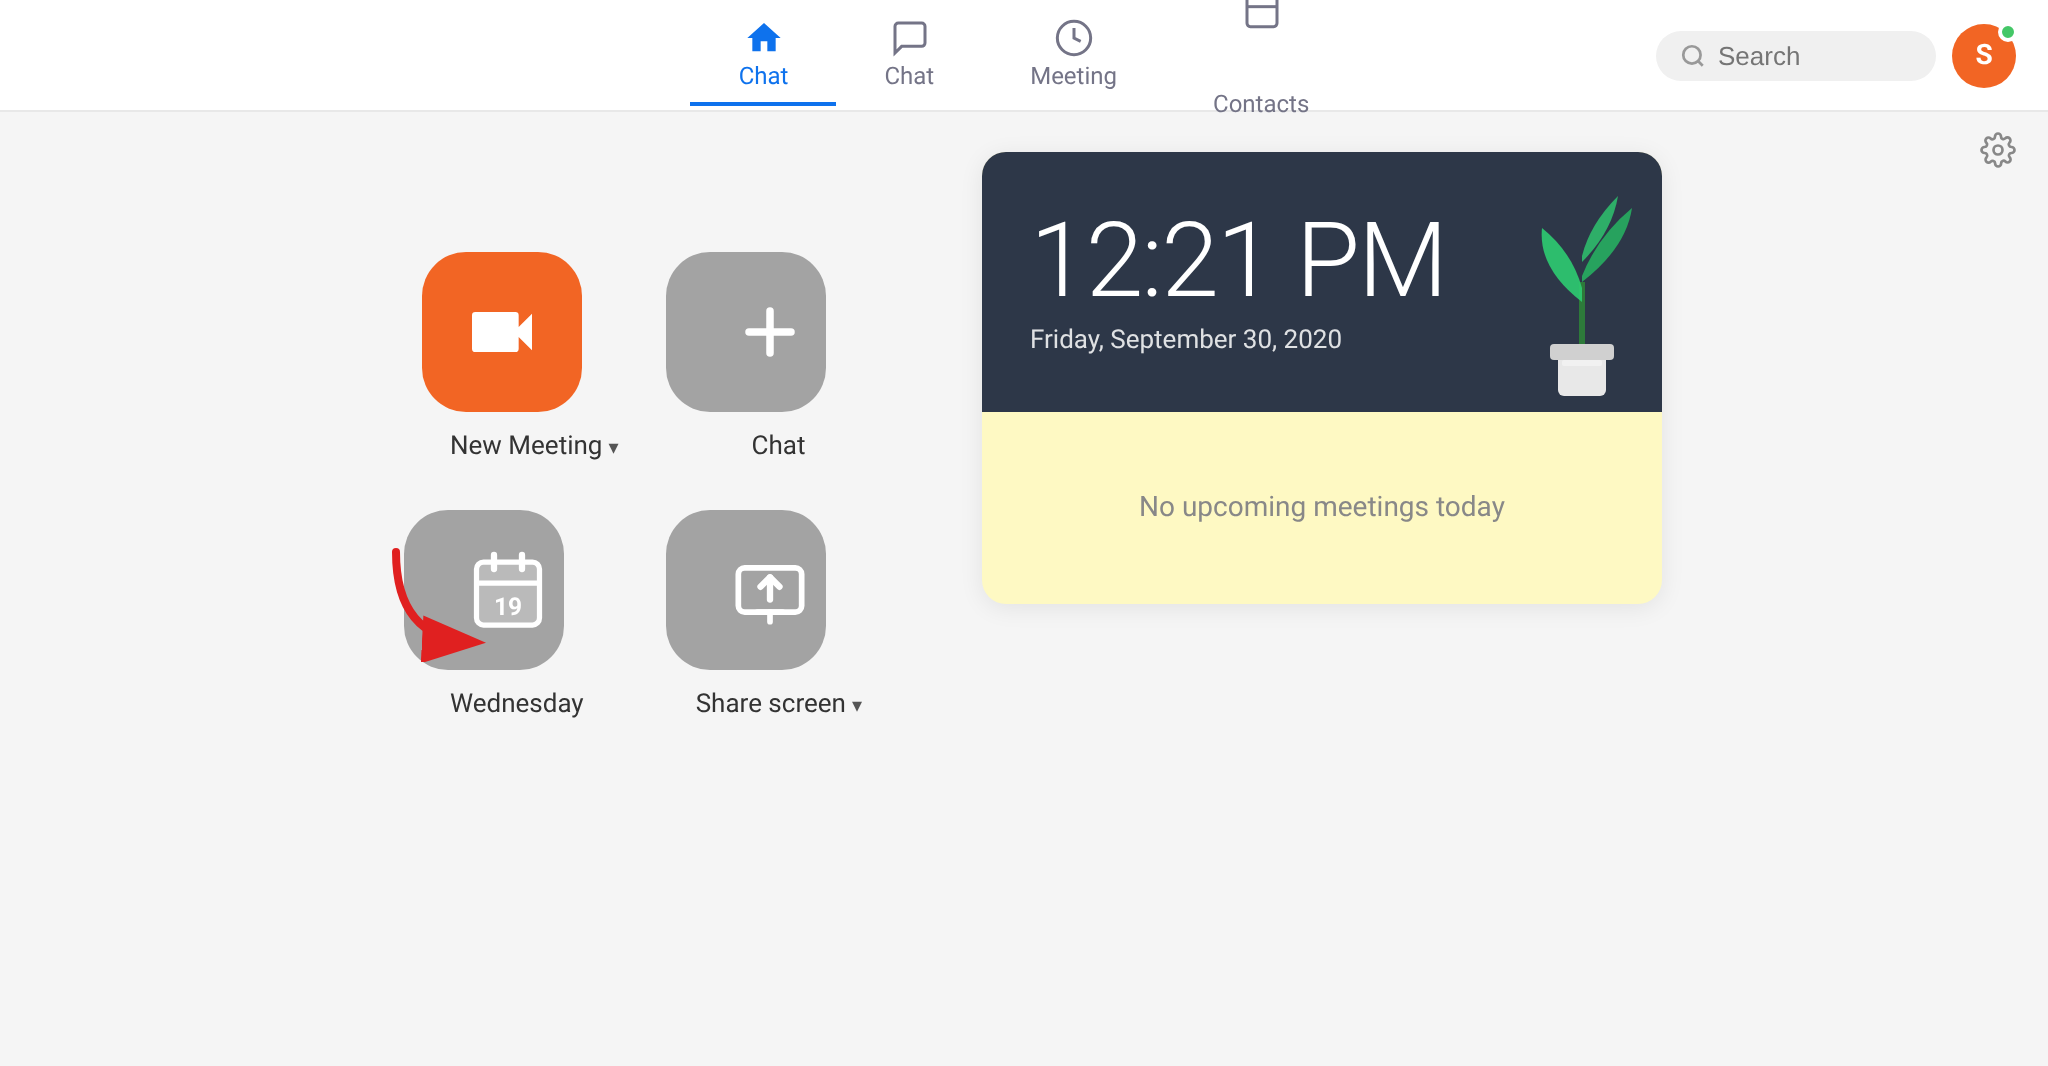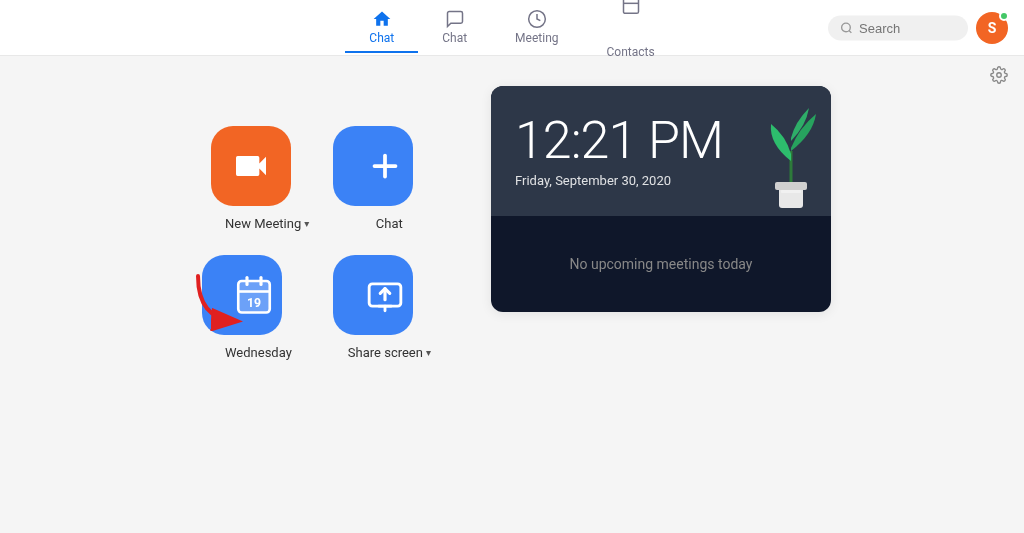--- a/index.html
+++ b/index.html
@@ -152,21 +152,21 @@
     }
     .action-icon {
       width: 80px;
       height: 80px;
       border-radius: 22px;
       display: flex;
       align-items: center;
       justify-content: center;
     }
     .icon-orange { background: #f26524; }
-    .icon-blue { background: #3b82f6; padding-left: 23px; }
+    .icon-blue { background: #a3a3a3; padding-left: 23px; }
     .action-label {
       font-size: 13px;
       color: #333;
       display: flex;
       align-items: center;
       gap: 3px;
       margin-left: 32px;
     }
     .action-label .chevron {
       font-size: 10px;
@@ -179,25 +179,24 @@
       left: -10px;
       top: 145px;
       width: 90px;
       height: 60px;
       pointer-events: none;
     }
 
     
     .calendar-panel {
       width: 340px;
-      background: #0f172a;
+      background: #fef9c3;
       border-radius: 12px;
       overflow: hidden;
       box-shadow: 0 2px 12px rgba(0,0,0,0.08);
-      margin-top: 10px;
     }
     .calendar-header {
       background: #2d3748;
       padding: 28px 24px 28px 24px;
       position: relative;
       overflow: hidden;
       min-height: 130px;
       display: flex;
       flex-direction: column;
       justify-content: center;

